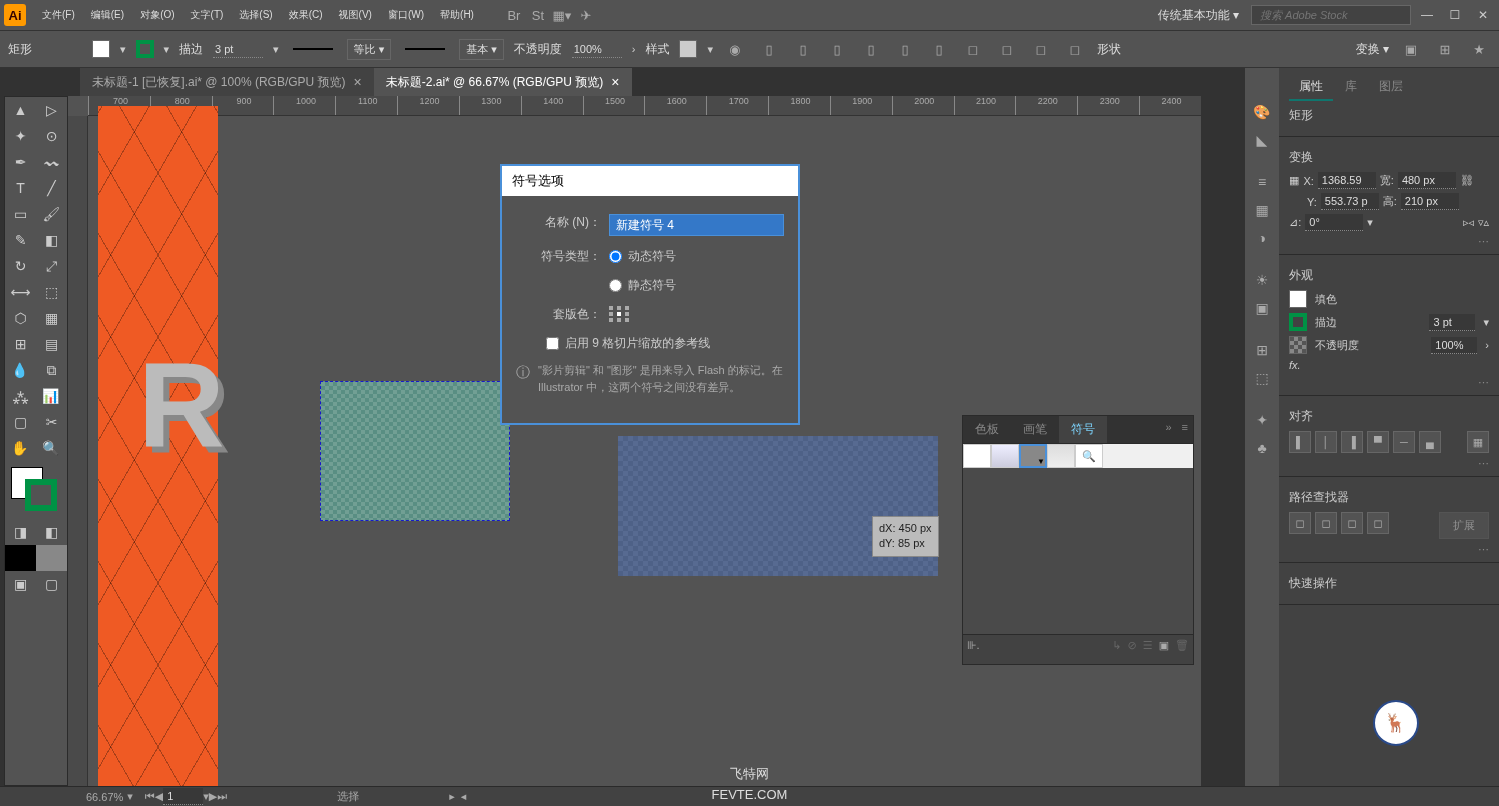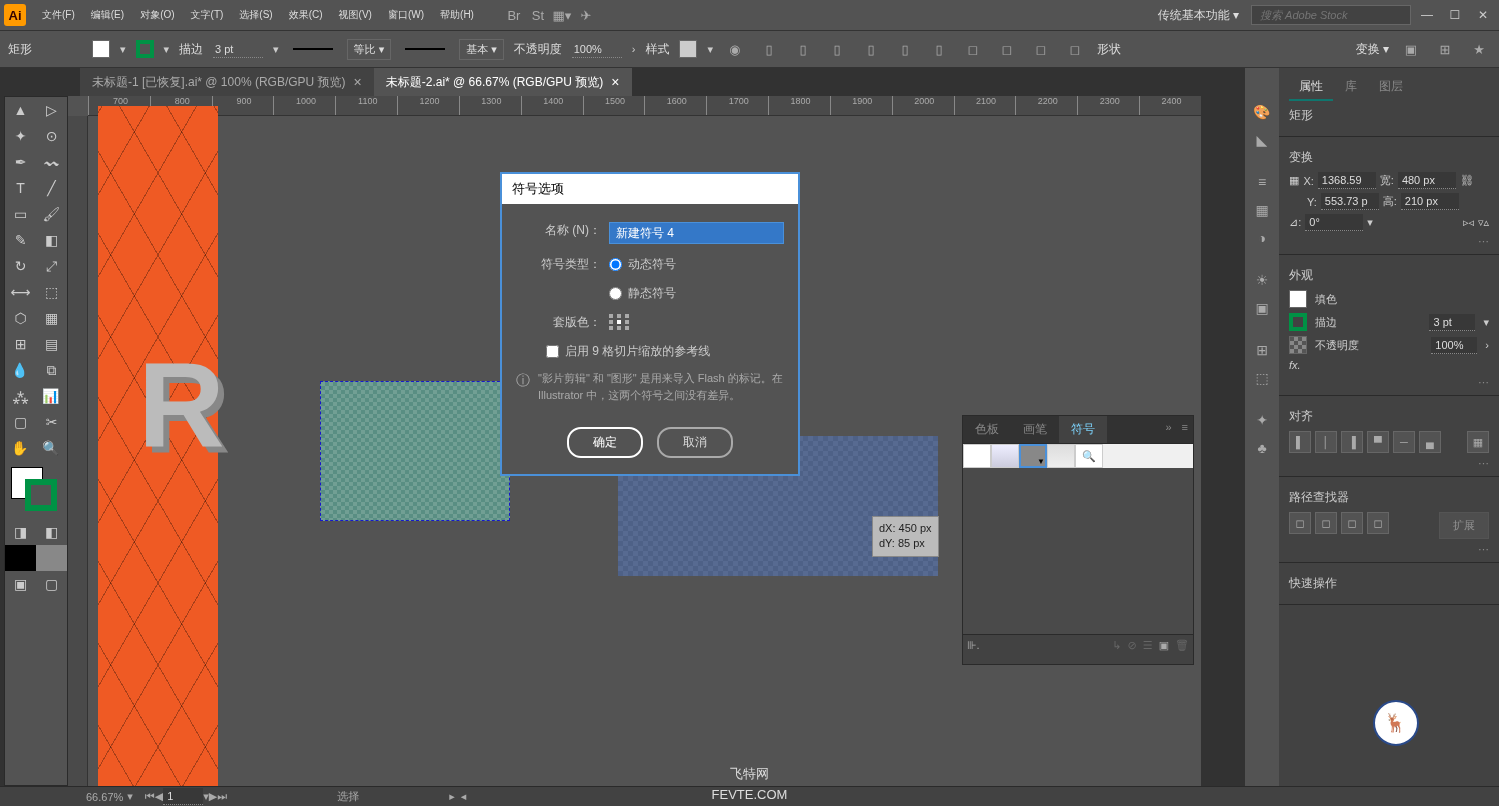--- a/index.html
+++ b/index.html
@@ -31,21 +31,21 @@
 .ruler-h{position:absolute;top:0;left:20px;right:0;height:20px;background:#4a4a4a;border-bottom:1px solid #333;display:flex}
 .ruler-v{position:absolute;top:20px;left:0;bottom:0;width:20px;background:#4a4a4a;border-right:1px solid #333}
 .ruler-tick{flex:1;border-left:1px solid #888;font-size:9px;color:#aaa;padding-left:2px;text-align:center}
 .canvas-content{position:absolute;top:20px;left:20px;right:0;bottom:0}
 .orange-shape{position:absolute;top:-10px;left:10px;width:120px;height:700px;background:#ef5a24;overflow:hidden}
 .orange-shape::after{content:"";position:absolute;inset:0;background-image:repeating-linear-gradient(60deg,transparent,transparent 40px,rgba(0,0,0,0.3) 40px,rgba(0,0,0,0.3) 41px),repeating-linear-gradient(-60deg,transparent,transparent 40px,rgba(0,0,0,0.3) 40px,rgba(0,0,0,0.3) 41px)}
 .three-d-r{position:absolute;top:220px;left:50px;width:160px;height:160px;color:#bbb;font-size:120px;font-weight:bold;text-shadow:6px 6px 0 #888}
 .selection-box{position:absolute;top:265px;left:232px;width:190px;height:140px;background:repeating-conic-gradient(#5ca898 0% 25%,#7ec0b0 0% 50%) 0 0/8px 8px;border:1px dashed #00f;opacity:0.7}
 .blue-box{position:absolute;top:320px;left:530px;width:320px;height:140px;background:repeating-conic-gradient(#4a6aaa 0% 25%,#5a7abb 0% 50%) 0 0/10px 10px;opacity:0.6}
 .delta-label{position:absolute;top:400px;left:784px;background:#bbb;color:#222;padding:4px 6px;font-size:11px;border:1px solid #888;line-height:1.4}
-.dialog{position:absolute;top:172px;left:500px;width:300px;background:#535353;border:2px solid #4a90d9;z-index:100}
+.dialog{position:absolute;top:164px;left:500px;width:300px;background:#535353;border:2px solid #4a90d9;z-index:100}
 .dialog-title{background:#fff;color:#000;padding:6px 10px;font-size:13px}
 .dialog-body{padding:18px 14px 10px}
 .dlg-row{display:flex;align-items:flex-start;margin-bottom:12px;gap:8px}
 .dlg-label{width:85px;text-align:right;font-size:12px;color:#ccc}
 .dlg-input{flex:1;background:#333;border:1px solid #4a90d9;padding:3px 6px;color:#fff;font-size:12px}
 .dlg-input.selected{background:#3478c8}
 .dlg-select{background:#535353;border:1px solid #666;padding:3px 18px 3px 6px;color:#ddd;font-size:12px}
 .dlg-radio{display:flex;align-items:center;gap:6px;font-size:12px}
 .dlg-check{display:flex;align-items:center;gap:6px;font-size:12px;margin-left:30px}
 .dlg-info{font-size:11px;color:#aaa;margin:10px 0 18px;padding-left:22px;position:relative;line-height:1.5}
@@ -305,24 +305,20 @@
         <div style="width:4px;height:4px;background:#aaa"></div>
           <div style="width:4px;height:4px;background:#aaa"></div>
           <div style="width:4px;height:4px;background:#aaa"></div>
       </div>
     </div>
     <label class="dlg-check">
         <input type="checkbox" style=""> 
         <span>启用 9 格切片缩放的参考线</span>
       </label>
     <div class="dlg-info">"影片剪辑" 和 "图形" 是用来导入 Flash 的标记。在 Illustrator 中，这两个符号之间没有差异。</div>
-    <div class="dlg-buttons">
-      <button class="dlg-btn primary">确定</button>
-      <button class="dlg-btn">取消</button>
-    </div>
   </div>
 </div>
 
 <div class="symbols-panel">
   <div class="sym-tabs">
     <div class="sym-tab">色板</div>
     <div class="sym-tab">画笔</div>
     <div class="sym-tab active">符号</div>
     <div style="margin-left:auto;padding:5px;color:#888">»</div>
     <div style="padding:5px;color:#888">≡</div>

